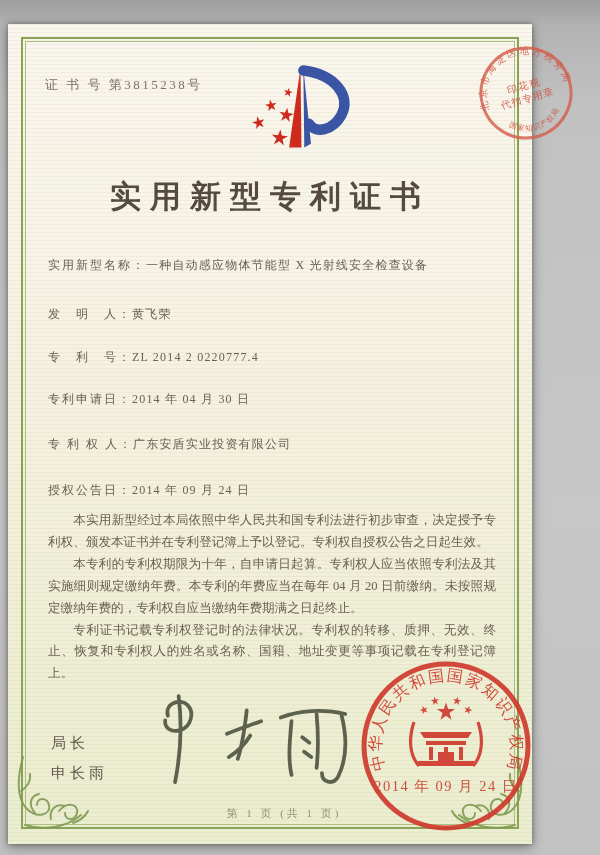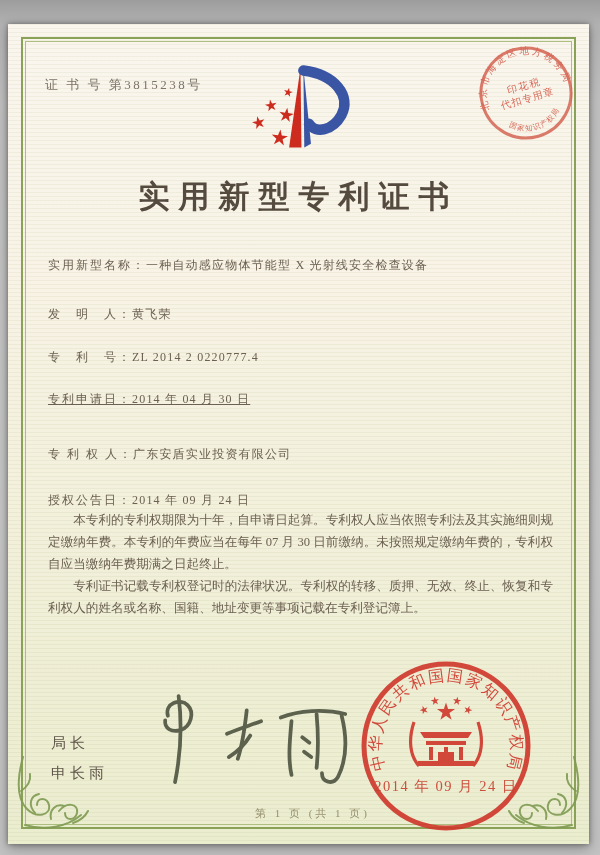--- a/index.html
+++ b/index.html
@@ -1,18 +1,18 @@
 <!DOCTYPE html>
 <html><head>
 <meta charset="utf-8">
 <style>
   html,body{margin:0;padding:0;width:600px;height:855px;overflow:hidden;
     font-family:"Liberation Serif","DejaVu Serif",serif;}
   body{background:linear-gradient(180deg,#9d9d9d 0%,#b3b3b3 3%,#c1c1c1 12%,#c7c7c7 60%,#c2c2c2 100%);}
-  .paper{position:absolute;left:8px;top:24px;width:581px;height:820px;
+  .paper{position:absolute;left:8px;top:24px;width:524px;height:820px;
     background:
       repeating-linear-gradient(180deg, rgba(150,166,104,0.10) 0px, rgba(150,166,104,0.10) 1px, rgba(0,0,0,0) 1px, rgba(0,0,0,0) 4px),
       linear-gradient(180deg,#faf6ee 0%,#f8f3e6 30%,#f3f0dc 58%,#eeeed4 82%,#ebedcf 100%);
     box-shadow:0 0 5px rgba(0,0,0,.38),0 4px 12px rgba(0,0,0,.3);}
   .frame{position:absolute;left:13px;right:13px;top:13px;bottom:15px;
     border:2px solid #8aa257;}
   .frame::after{content:"";position:absolute;inset:2px;border:1px solid #acbf80;}
   .corner{position:absolute;width:86px;height:86px;}
   .corner-left{left:5px;bottom:7px;}
   .corner-right{right:5px;bottom:7px;transform:scaleX(-1);}
@@ -106,33 +106,34 @@
   <div class="fields">
     <div class="field-row" style="margin-bottom:32px;">
       <span class="lbl">实用新型名称：</span><span class="val">一种自动感应物体节能型 X 光射线安全检查设备</span>
     </div>
     <div class="field-row" style="margin-bottom:26px;">
       <span class="lbl">发　明　人：</span><span class="val">黄飞荣</span>
     </div>
     <div class="field-row" style="margin-bottom:25px;">
       <span class="lbl">专　利　号：</span><span class="val">ZL 2014 2 0220777.4</span>
     </div>
-    <div class="field-row" style="margin-bottom:38px;text-decoration:underline;">
+    <div class="field-row" style="margin-bottom:28px;">
       <span class="lbl">专利申请日：</span><span class="val">2014 年 04 月 30 日</span>
     </div>
     <div class="field-row" style="margin-bottom:29px;">
       <span class="lbl">专 利 权 人：</span><span class="val">广东安盾实业投资有限公司</span>
     </div>
     <div class="field-row">
       <span class="lbl">授权公告日：</span><span class="val">2014 年 09 月 24 日</span>
     </div>
   </div>
 
   <div class="paras">
-    <p>本专利的专利权期限为十年，自申请日起算。专利权人应当依照专利法及其实施细则规定缴纳年费。本专利的年费应当在每年 07 月 30 日前缴纳。未按照规定缴纳年费的，专利权自应当缴纳年费期满之日起终止。</p>
+    <p>本实用新型经过本局依照中华人民共和国专利法进行初步审查，决定授予专利权、颁发本证书并在专利登记簿上予以登记。专利权自授权公告之日起生效。</p>
+    <p>本专利的专利权期限为十年，自申请日起算。专利权人应当依照专利法及其实施细则规定缴纳年费。本专利的年费应当在每年 04 月 20 日前缴纳。未按照规定缴纳年费的，专利权自应当缴纳年费期满之日起终止。</p>
     <p>专利证书记载专利权登记时的法律状况。专利权的转移、质押、无效、终止、恢复和专利权人的姓名或名称、国籍、地址变更等事项记载在专利登记簿上。</p>
   </div>
 
   <div class="director">
     <div>局长</div>
     <div>申长雨</div>
   </div>
 
   <svg class="signature" viewBox="0 0 240 110">
     <g fill="none" stroke="#4a4f3c" stroke-width="4.2" stroke-linecap="round" stroke-linejoin="round" opacity="0.88">

